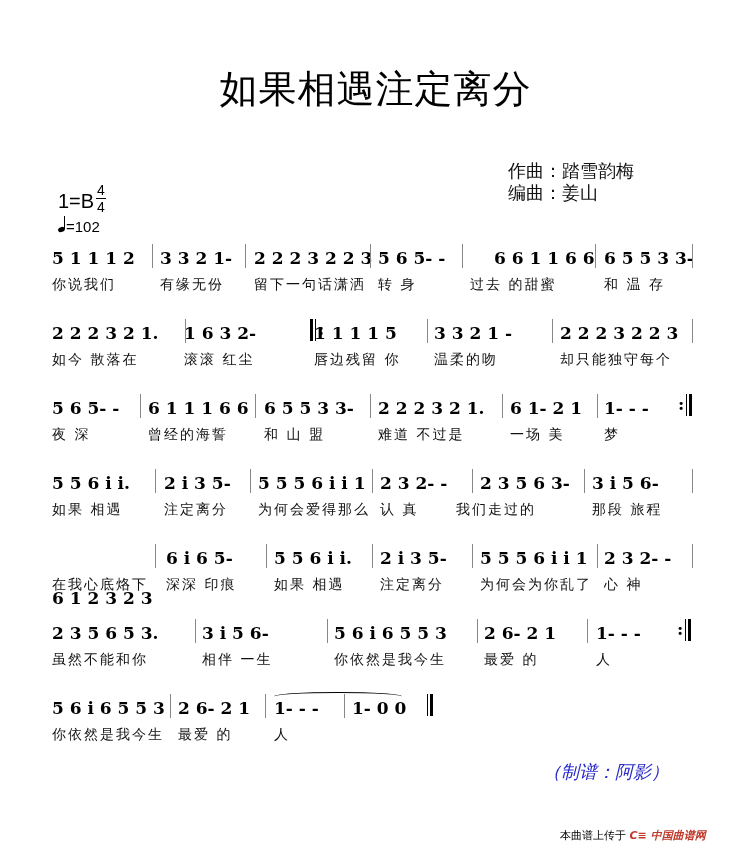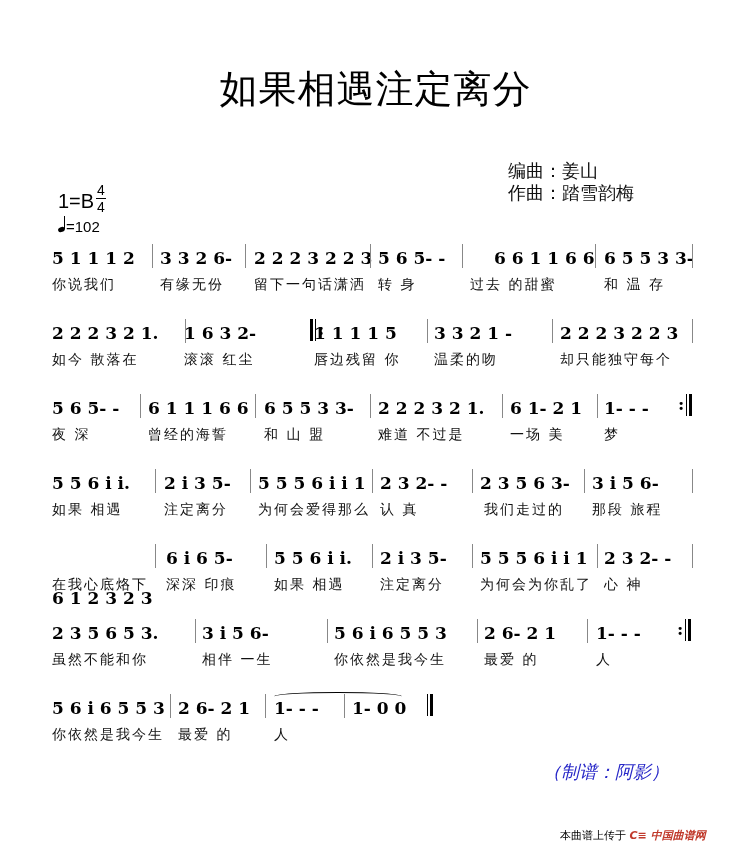--- a/index.html
+++ b/index.html
@@ -24,39 +24,39 @@
   .footer { position:absolute; left:560px; top:828px; font-size:11px; color:#000; white-space:nowrap; }
   .footer .logo { color:#c0392b; font-weight:bold; font-style:italic; }
   .slur { position:absolute; border-top:1px solid #000; border-radius:50% 50% 0 0; height:8px; }
 </style>
 </head>
 <body>
 
 <div class="title">如果相遇注定离分</div>
 
 <div class="credits">
+  <div>作曲：踏雪韵梅</div>
   <div>编曲：姜山</div>
-  <div>作曲：踏雪韵梅</div>
 </div>
 
 <div class="key">1=B</div>
 <div class="timesig">
   <div>4</div>
   <div class="bar"></div>
   <div>4</div>
 </div>
 <div class="tempo">
   <span class="note"></span><span>=102</span>
 </div>
 
 <div id="score">
     <div class="row" style="top: 248px;">
       <div class="notes">
         <span class="seg" style="left: 0px;">5 1 1 1   2</span>
-        <span class="seg" style="left: 108px;">3 3 2 6-</span>
+        <span class="seg" style="left: 108px;">3 3 2 1-</span>
         <span class="seg" style="left: 202px;">2 2 2 3 2 2 3</span>
         <span class="seg" style="left: 326px;">5 6 5- -</span>
         <span class="seg" style="left: 442px;">6 6   1 1 6 6</span>
         <span class="seg" style="left: 552px;">6 5 5 3 3-</span>
         <div class="barline" style="left: 100px;"></div>
         <div class="barline" style="left: 193px;"></div>
         <div class="barline" style="left: 318px;"></div>
         <div class="barline" style="left: 410px;"></div>
         <div class="barline" style="left: 543px;"></div>
         <div class="barline" style="left: 640px;"></div>
@@ -128,21 +128,21 @@
         <div class="barline" style="left: 320px;"></div>
         <div class="barline" style="left: 420px;"></div>
         <div class="barline" style="left: 532px;"></div>
         <div class="barline" style="left: 640px;"></div>
       </div>
       <div class="lyrics">
         <span class="lyr" style="left: 0px;">如果  相遇</span>
         <span class="lyr" style="left: 112px;">注定离分</span>
         <span class="lyr" style="left: 206px;">为何会爱得那么</span>
         <span class="lyr" style="left: 328px;">认   真</span>
-        <span class="lyr" style="left: 432px;">我们走过的</span>
+        <span class="lyr" style="left: 404px;">我们走过的</span>
         <span class="lyr" style="left: 540px;">那段  旅程</span>
       </div>
     </div>
     <div class="row" style="top: 548px;">
       <div class="notes">
         <span class="seg" style="left: 0px; margin-top: 40px;">6 1 2 3 2 3</span>
         <span class="seg" style="left: 114px;">6 i   6 5-</span>
         <span class="seg" style="left: 222px;">5 5 6 i i.</span>
         <span class="seg" style="left: 328px;">2 i 3 5-</span>
         <span class="seg" style="left: 428px;">5 5 5 6 i i 1</span>

